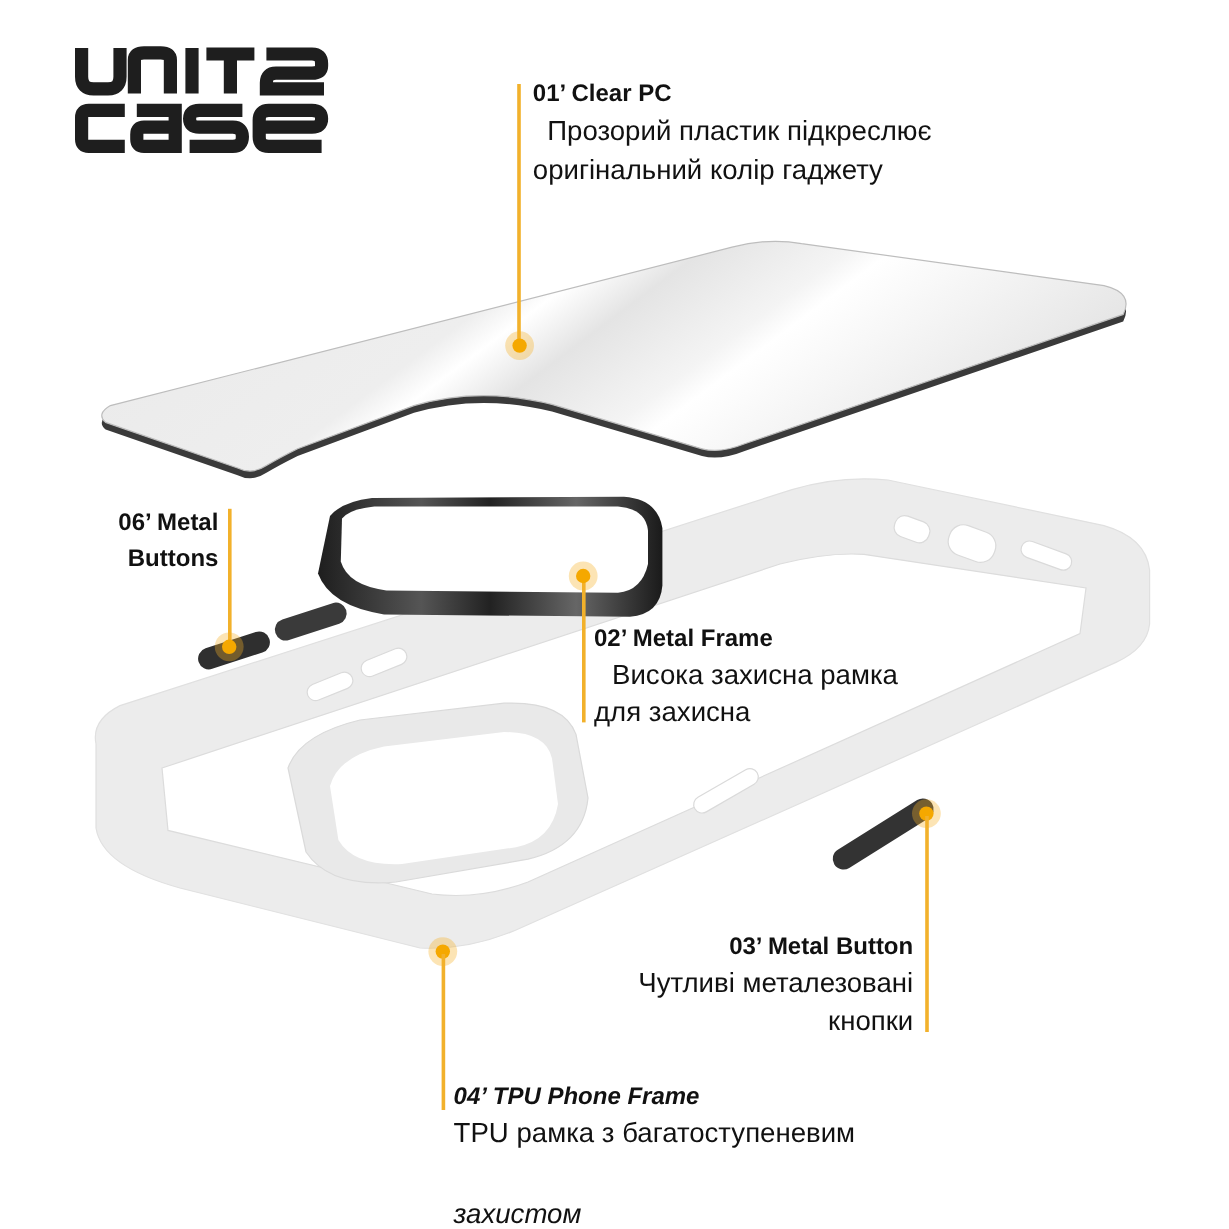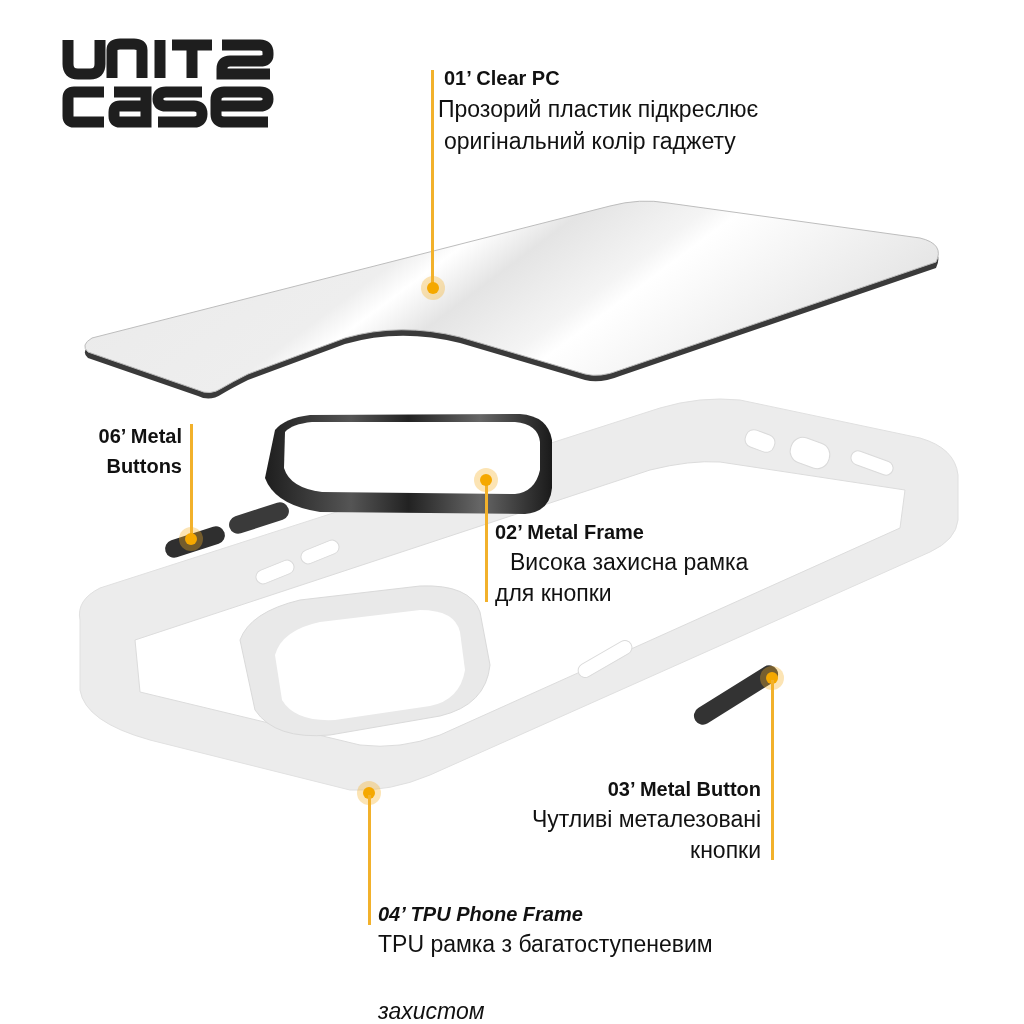--- a/index.html
+++ b/index.html
@@ -92,28 +92,28 @@
       <path d="M140 56 H104 Q96 56 96 63 Q96 70 104 70 H132 Q140 70 140 78 Q140 86 132 86 H96"></path>
 
       <path d="M206 86 H162 Q154 86 154 78 V64 Q154 56 162 56 H198 Q206 56 206 63 Q206 70 198 70 H154"></path>
     </g>
   </svg>
 </div>
 
 <div class="leader" style="left:431px; top:70px; height:218px;"></div>
 <div class="dot" style="left:427px; top:282px;"></div>
 <div class="abs title" style="left:444px; top:64px;">01’ Clear PC</div>
-<div class="abs desc" style="left:438px; top:94px;">Прозорий пластик підкреслює</div>
+<div class="abs desc" style="left:456px; top:94px;">Прозорий пластик підкреслює</div>
 <div class="abs desc" style="left:444px; top:126px;">оригінальний колір гаджету</div>
 
 <div class="leader" style="left:485px; top:482px; height:120px;"></div>
 <div class="dot" style="left:480px; top:474px;"></div>
 <div class="abs title" style="left:495px; top:518px;">02’ Metal Frame</div>
 <div class="abs desc" style="left:510px; top:547px;">Висока захисна рамка</div>
-<div class="abs desc" style="left:495px; top:578px;">для кнопки</div>
+<div class="abs desc" style="left:495px; top:578px;">для захисна</div>
 
 <div class="leader" style="left:190px; top:424px; height:114px;"></div>
 <div class="dot" style="left:185px; top:533px;"></div>
 <div class="abs title right" style="right:842px; top:422px;">06’ Metal</div>
 <div class="abs title right" style="right:842px; top:452px;">Buttons</div>
 
 <div class="dot" style="left:766px; top:672px;"></div>
 <div class="leader" style="left:771px; top:680px; height:180px;"></div>
 <div class="abs title right" style="right:263px; top:775px;">03’ Metal Button</div>
 <div class="abs desc right" style="right:263px; top:804px;">Чутливі металезовані</div>

